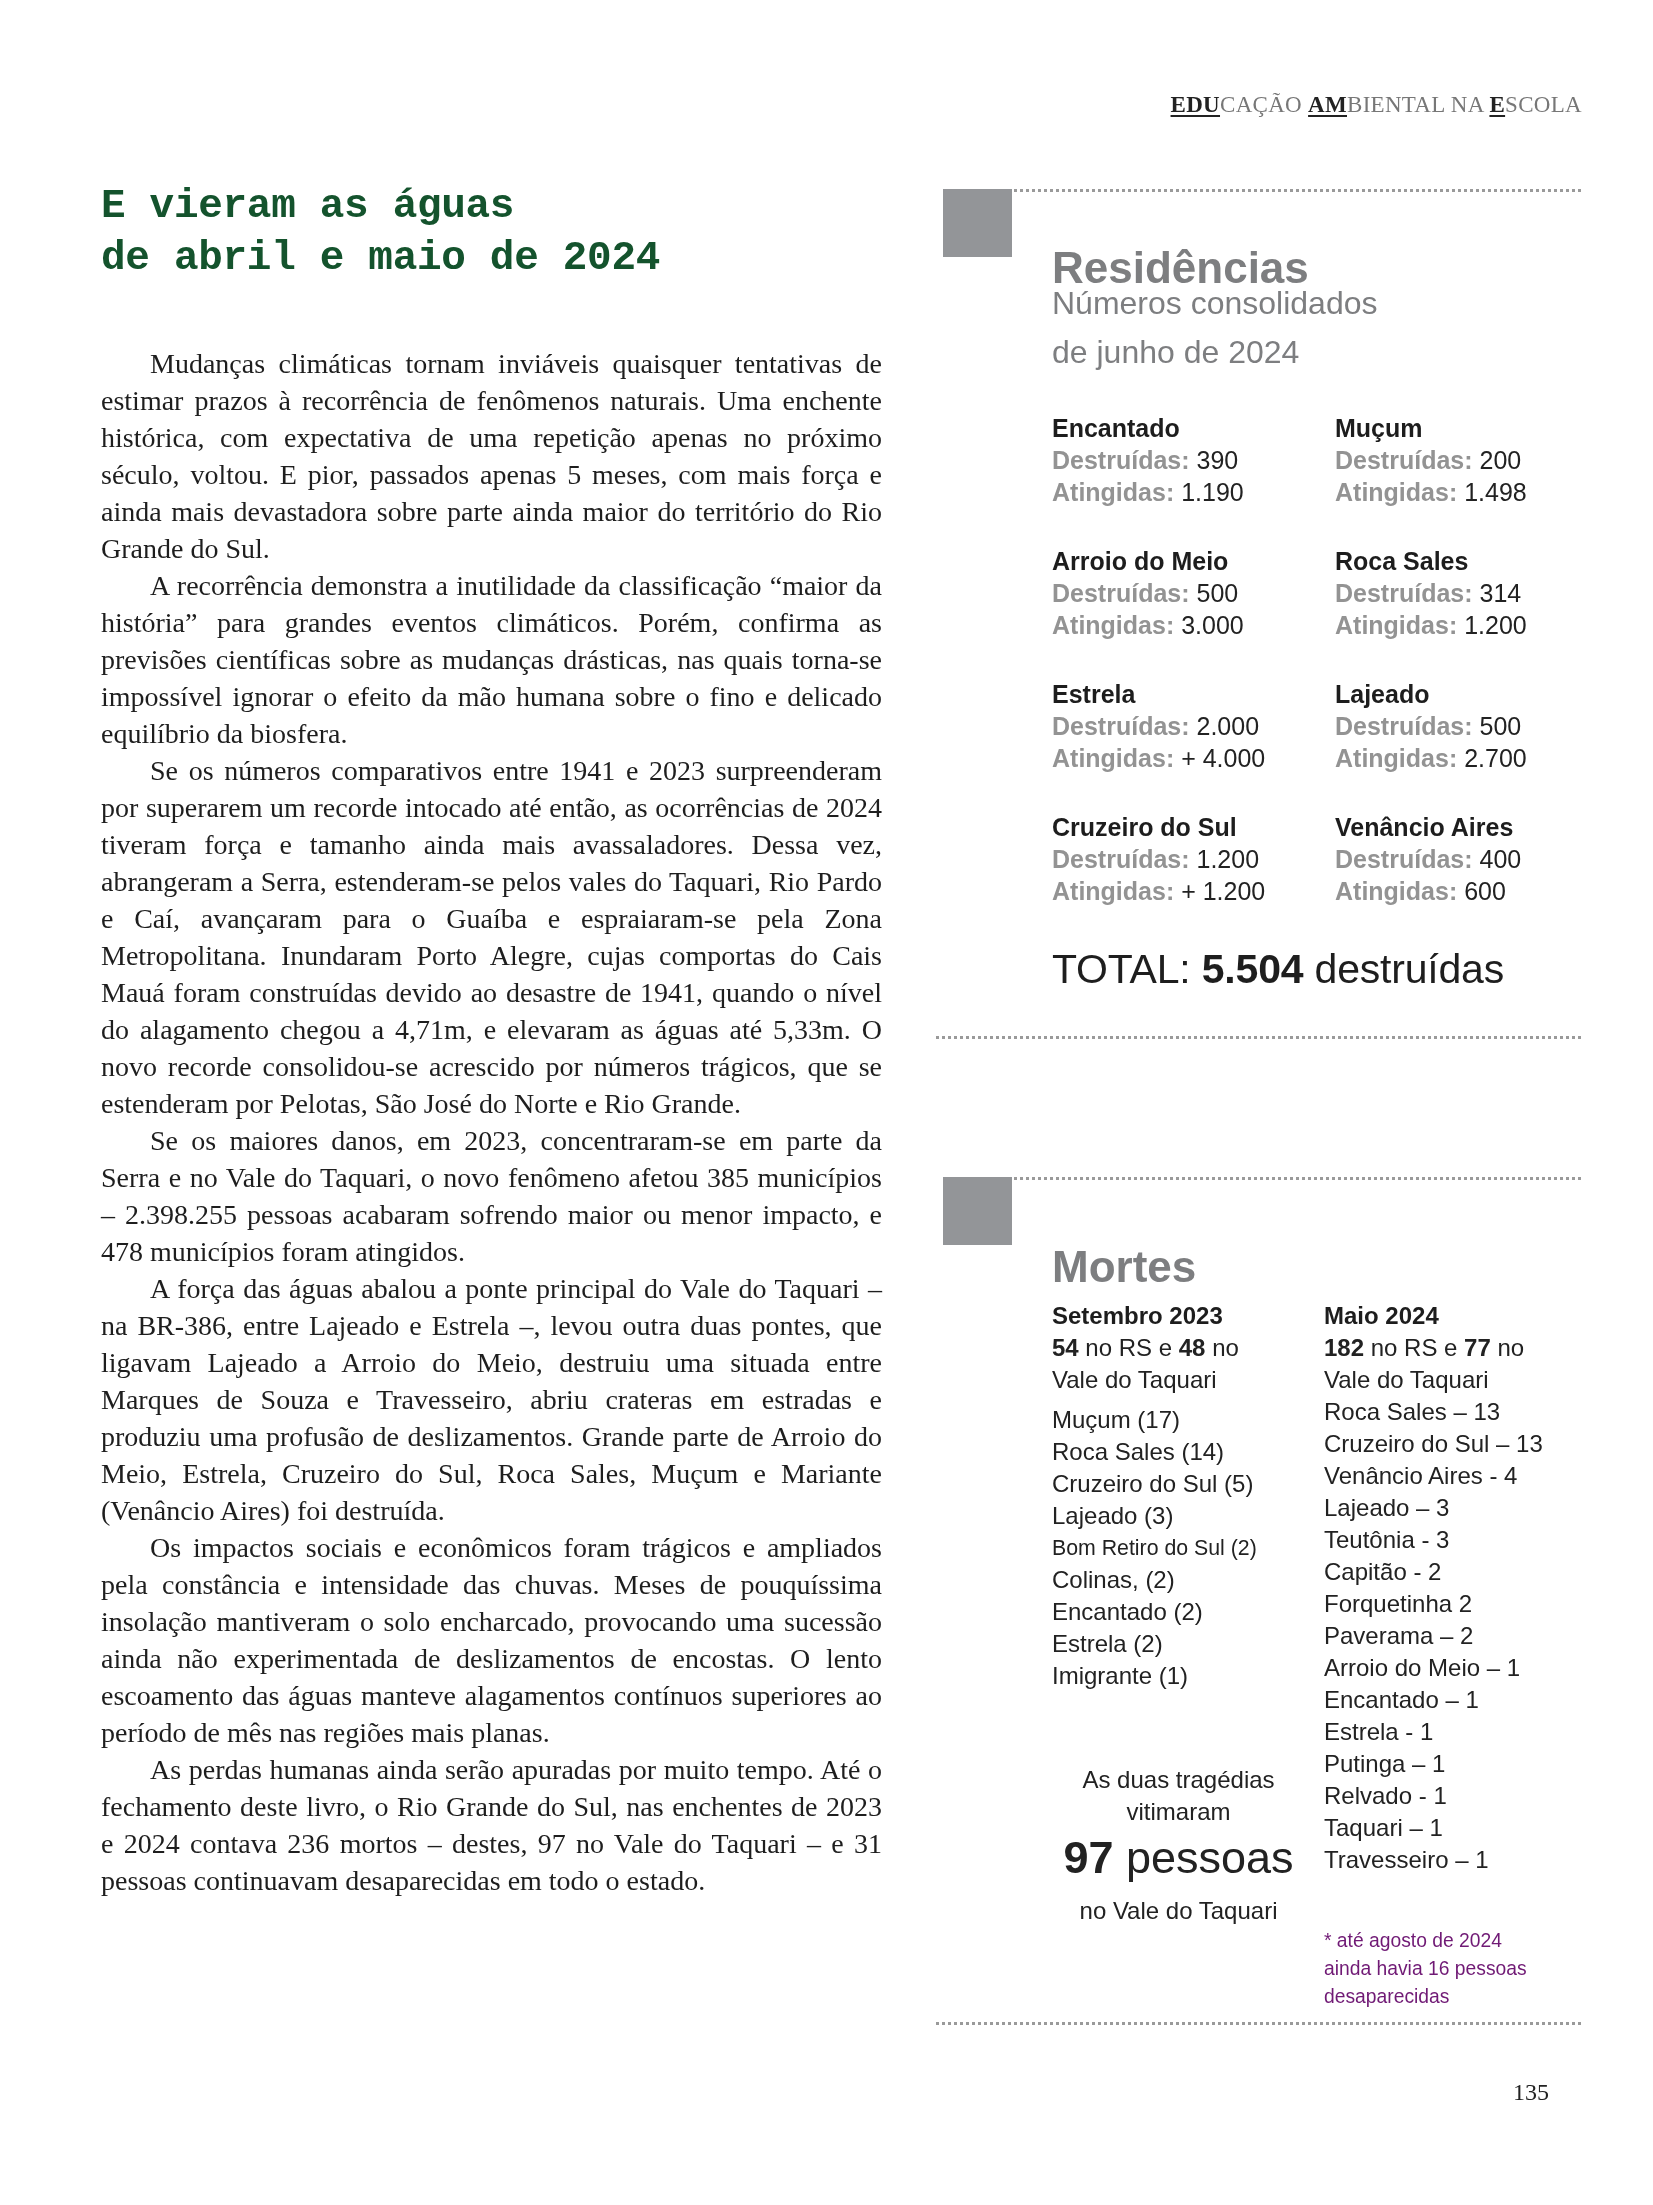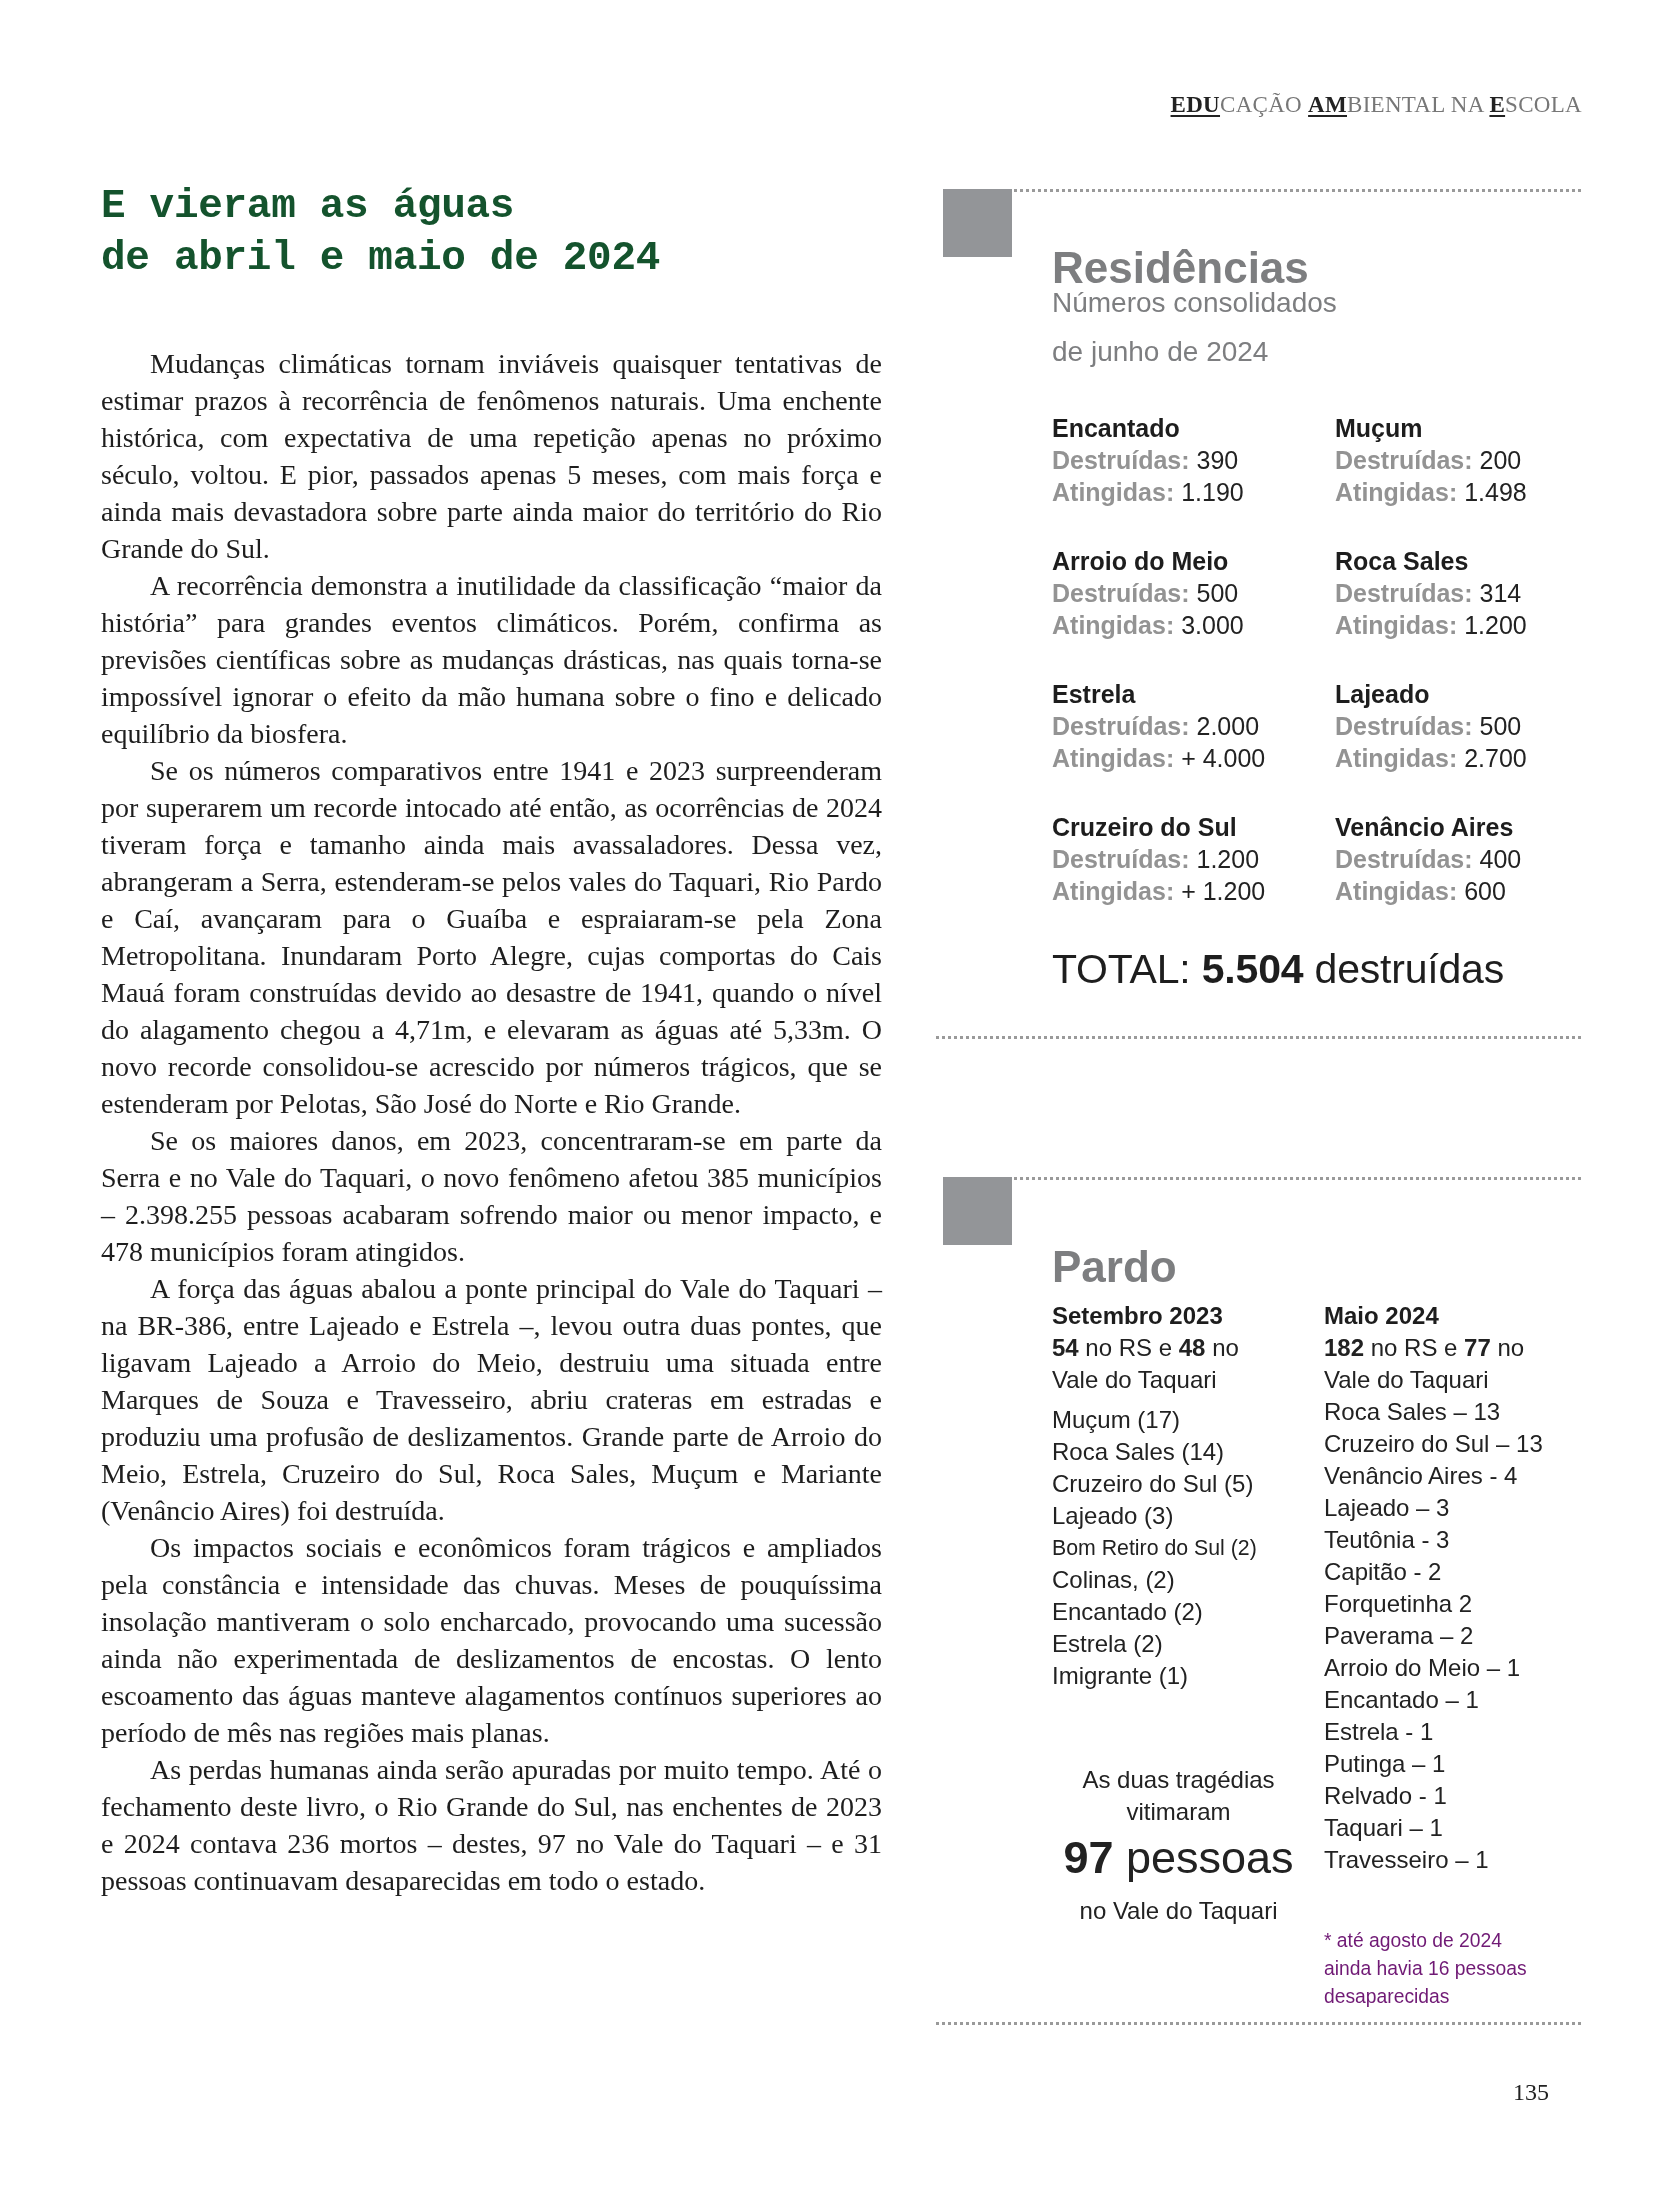--- a/index.html
+++ b/index.html
@@ -20,21 +20,21 @@
     }
     .sidebox { position: absolute; left: 943px; width: 640px; }
     .sq { position: absolute; left: 0; width: 69px; height: 68px; background: #939598; }
     .dots { position: absolute; height: 0; border-top: 3.3px dotted #9a9a9a; }
     .box-title {
       position: absolute; left: 109px; font-family: "Liberation Sans", sans-serif; font-weight: bold;
       color: #7d7e80; font-size: 44px; line-height: 51px; margin-top: 16px;
     }
     .box-subtitle {
       position: absolute; left: 109px; font-family: "Liberation Sans", sans-serif;
-      color: #7d7e80; font-size: 28px; line-height: 48px;
+      color: #7d7e80; font-size: 32px; line-height: 48px;
     }
     .city-grid { position: absolute; left: 109px; top: 223px; width: 533px; display: grid; grid-template-columns: 283px 250px; row-gap: 37px; }
     .city { font-family: "Liberation Sans", sans-serif; font-size: 25px; line-height: 32px; color: #222; }
     .city .name { font-weight: bold; color: #1d1d1d; }
     .city .lbl { font-weight: bold; color: #939393; }
     .total { position: absolute; left: 109px; top: 757px; font-family: "Liberation Sans", sans-serif; font-size: 41px; color: #1e1e1e; letter-spacing: -0.2px; white-space: nowrap; }
     .total b { font-weight: bold; }
     .mcol { position: absolute; font-family: "Liberation Sans", sans-serif; font-size: 24px; line-height: 32px; color: #222; }
     .mcol .hd { font-weight: bold; color: #1d1d1d; }
     .mcol .list { margin-top: 8px; }
@@ -126,21 +126,21 @@
     <b>5.504</b>
     <span>destruídas</span>
   </div>
 
   <div class="dots" style="left:-7.3px; top:847px; width:645px;"></div>
 </div>
 
 <div class="sidebox" style="top:1177px; height:853px;">
   <div class="sq" style="top:0;"></div>
   <div class="dots" style="left:71px; top:0; width:567px;"></div>
-  <div class="box-title" style="top:48px;">Pardo</div>
+  <div class="box-title" style="top:48px;">Mortes</div>
 
   <div class="mcol" style="left:109px; top:123px; width:267px;">
     <div class="hd">Setembro 2023</div>
     <div><b>54</b><span> no RS e </span><b>48</b><span> no</span></div>
     <div>Vale do Taquari</div>
     <div class="list">
       <div>Muçum (17)</div>
       <div>Roca Sales (14)</div>
       <div>Cruzeiro do Sul (5)</div>
       <div>Lajeado (3)</div>

